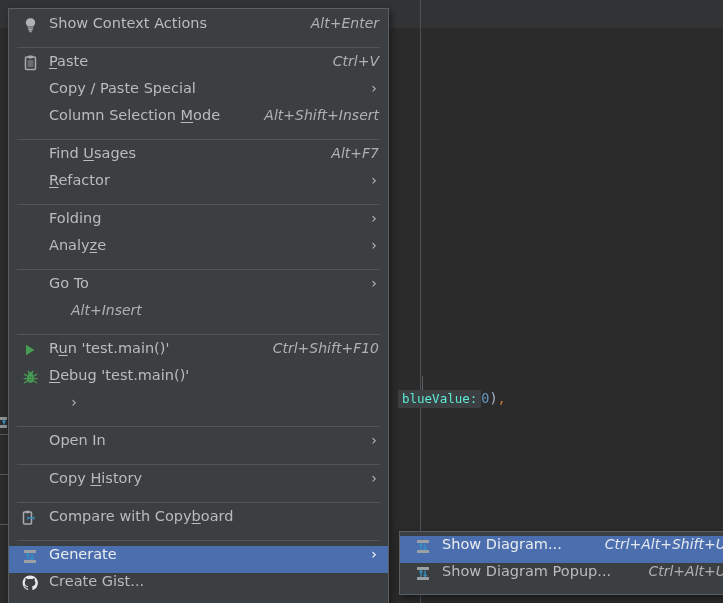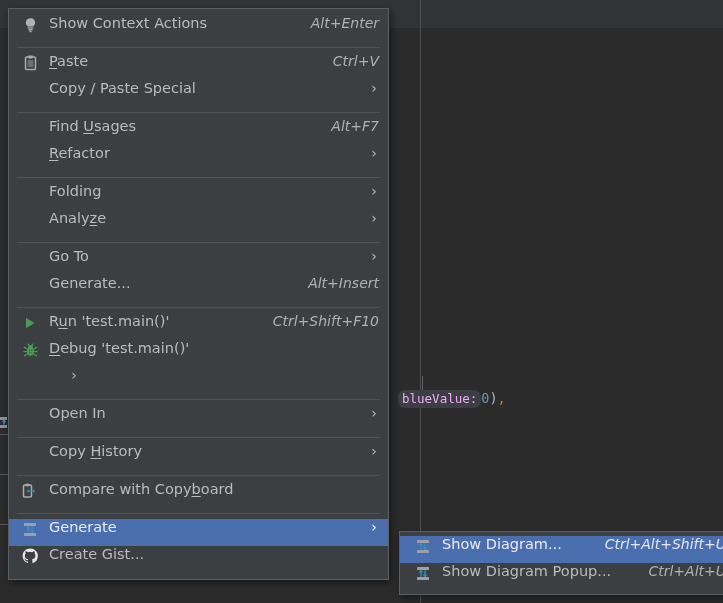--- a/index.html
+++ b/index.html
@@ -63,22 +63,22 @@
     position: absolute;
     left: 398px;
     top: 389px;
     font-family: "DejaVu Sans Mono", "Liberation Mono", monospace;
     font-size: 13.5px;
     white-space: nowrap;
     line-height: 18px;
   }
   .inlay-hint {
     background: #3b3f41;
-    color: #f0abfc;
-    border-radius: 7px;
+    color: #5eead4;
+    border-radius: 1px;
     padding: 1px 4px 2px 4px;
     font-size: 12.5px;
   }
   .tok-num { color: #6897bb; }
   .tok-paren { color: #a9b7c6; }
   .tok-comma { color: #cc7832; }
   .edge-ln {
     position: absolute;
     left: 0;
     width: 9px;
@@ -235,20 +235,25 @@
     <span class="mi-label"><u>P</u><span>aste</span></span>
     <span class="mi-shortcut">Ctrl+V</span>
   </div>
 
   <div class="menu-item">
     <span class="mi-icon"></span>
     <span class="mi-label">Copy / Paste Special</span>
     <span class="mi-arrow">›</span>
   </div>
 
+  <div class="menu-item">
+    <span class="mi-icon"></span>
+    <span class="mi-label"><span>Column Selection </span><u>M</u><span>ode</span></span>
+    <span class="mi-shortcut">Alt+Shift+Insert</span>
+  </div>
 
   <div class="menu-sep"></div>
 
   <div class="menu-item">
     <span class="mi-icon"></span>
     <span class="mi-label"><span>Find </span><u>U</u><span>sages</span></span>
     <span class="mi-shortcut">Alt+F7</span>
   </div>
 
   <div class="menu-item">
@@ -274,21 +279,20 @@
   <div class="menu-sep"></div>
 
   <div class="menu-item">
     <span class="mi-icon"></span>
     <span class="mi-label">Go To</span>
     <span class="mi-arrow">›</span>
   </div>
 
   <div class="menu-item">
     <span class="mi-icon"></span>
-    <span class="mi-label">Generate...</span>
     <span class="mi-shortcut">Alt+Insert</span>
   </div>
 
   <div class="menu-sep"></div>
 
   <div class="menu-item">
     <span class="mi-icon">
       <svg width="14" height="14" viewBox="0 0 14 14">
         <path d="M3 1.8 L11.5 7 L3 12.2 Z" fill="#499c54"></path>
       </svg>

